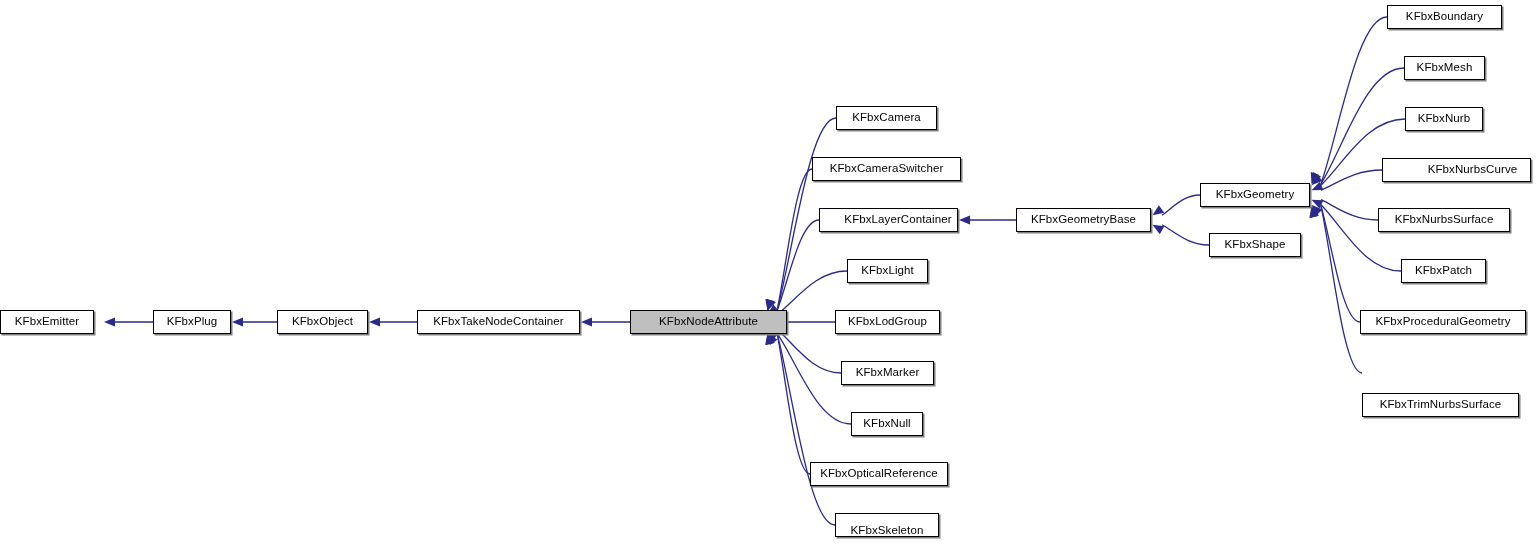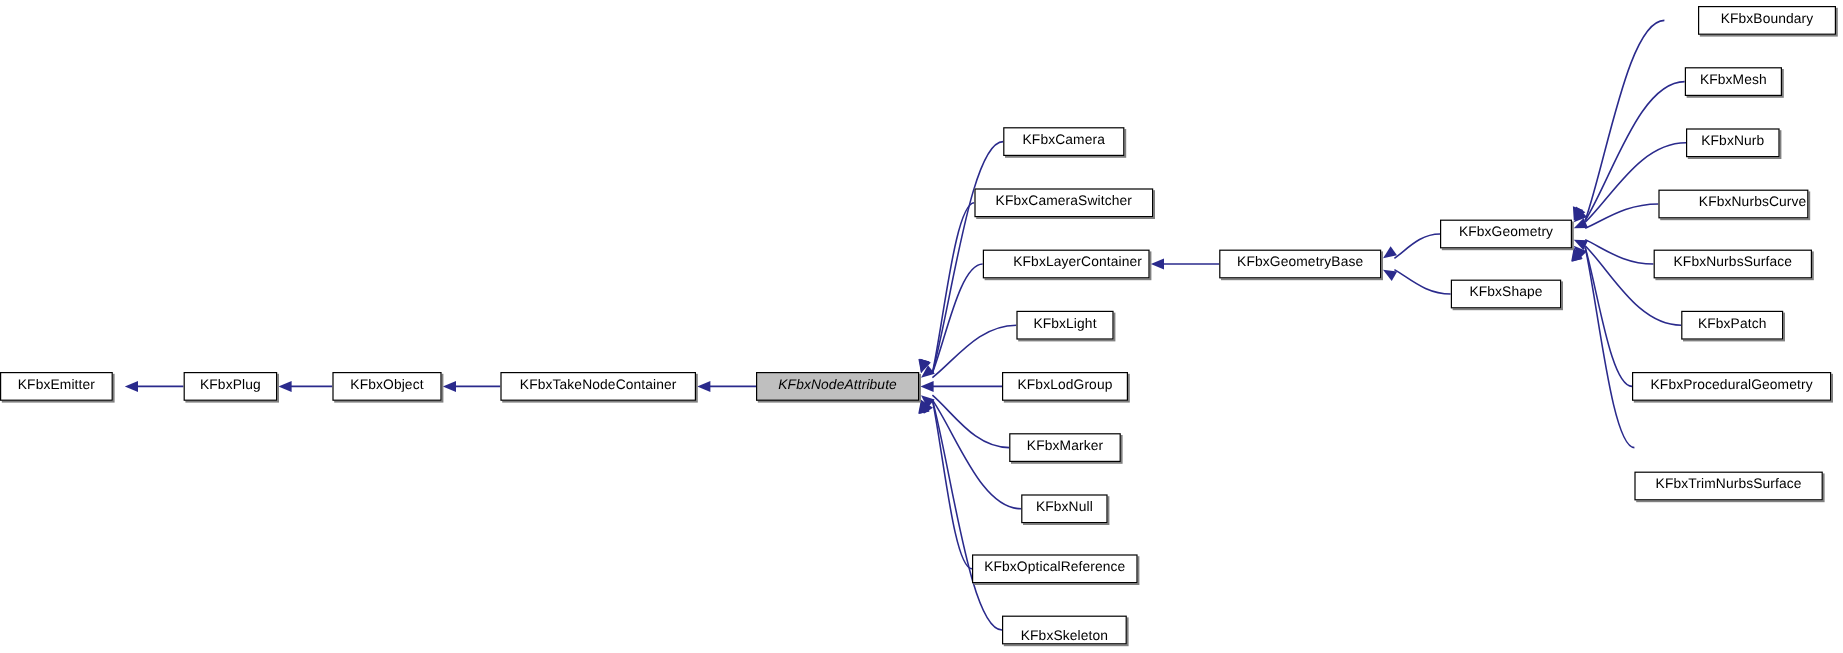--- a/index.html
+++ b/index.html
@@ -110,21 +110,21 @@
       </div>
       <div class="node" style="left: 153px; top: 310px; width: 78px;">
         <span class="node-label">KFbxPlug</span>
       </div>
       <div class="node" style="left: 277px; top: 310px; width: 91px;">
         <span class="node-label">KFbxObject</span>
       </div>
       <div class="node" style="left: 417px; top: 310px; width: 163px;">
         <span class="node-label">KFbxTakeNodeContainer</span>
       </div>
-      <div class="node highlight" style="left: 630px; top: 310px; width: 136px; font-style: italic;">
+      <div class="node highlight" style="left: 630px; top: 310px; width: 157px;">
         <span class="node-label">KFbxNodeAttribute</span>
       </div>
       <div class="node" style="left: 836px; top: 106px; width: 101px;">
         <span class="node-label">KFbxCamera</span>
       </div>
       <div class="node" style="left: 812px; top: 157px; width: 149px;">
         <span class="node-label">KFbxCameraSwitcher</span>
       </div>
       <div class="node" style="left: 819px; top: 208px; width: 139px; padding-left: 19px;">
         <span class="node-label">KFbxLayerContainer</span>
@@ -149,30 +149,30 @@
       </div>
       <div class="node" style="left: 1016px; top: 208px; width: 135px;">
         <span class="node-label">KFbxGeometryBase</span>
       </div>
       <div class="node" style="left: 1209px; top: 233px; width: 92px;">
         <span class="node-label">KFbxShape</span>
       </div>
       <div class="node" style="left: 1200px; top: 183px; width: 110px;">
         <span class="node-label">KFbxGeometry</span>
       </div>
-      <div class="node" style="left: 1387px; top: 5px; width: 115px; margin-left: 28px;">
+      <div class="node" style="left: 1387px; top: 5px; width: 115px;">
         <span class="node-label">KFbxBoundary</span>
       </div>
       <div class="node" style="left: 1404px; top: 56px; width: 81px;">
         <span class="node-label">KFbxMesh</span>
       </div>
       <div class="node" style="left: 1405px; top: 107px; width: 78px;">
         <span class="node-label">KFbxNurb</span>
       </div>
-      <div class="node" style="left: 1382px; top: 158px; width: 125px; padding-left: 32px;">
+      <div class="node" style="left: 1382px; top: 158px; width: 149px; padding-left: 32px;">
         <span class="node-label">KFbxNurbsCurve</span>
       </div>
       <div class="node" style="left: 1378px; top: 208px; width: 132px;">
         <span class="node-label">KFbxNurbsSurface</span>
       </div>
       <div class="node" style="left: 1401px; top: 259px; width: 85px;">
         <span class="node-label">KFbxPatch</span>
       </div>
       <div class="node" style="left: 1360px; top: 310px; width: 166px;">
         <span class="node-label">KFbxProceduralGeometry</span>

